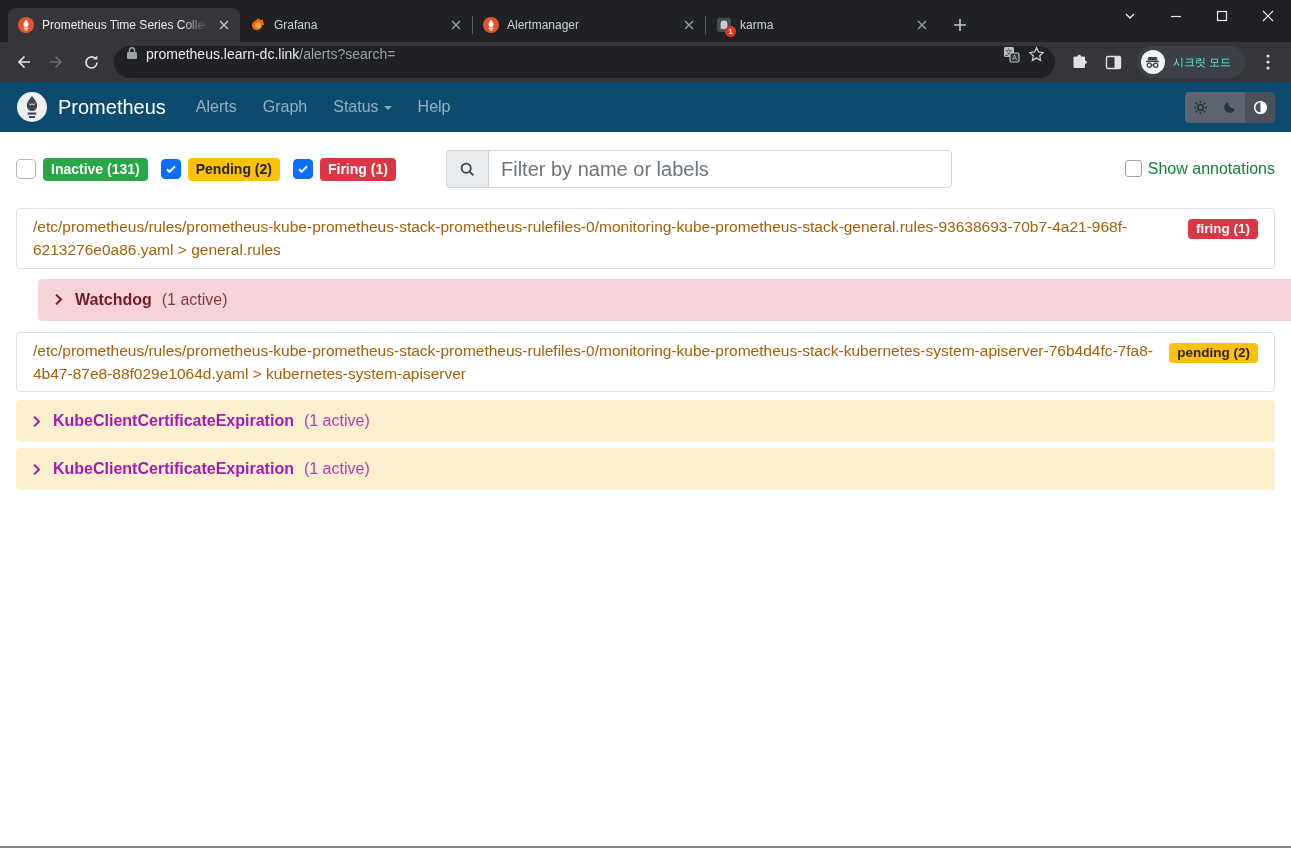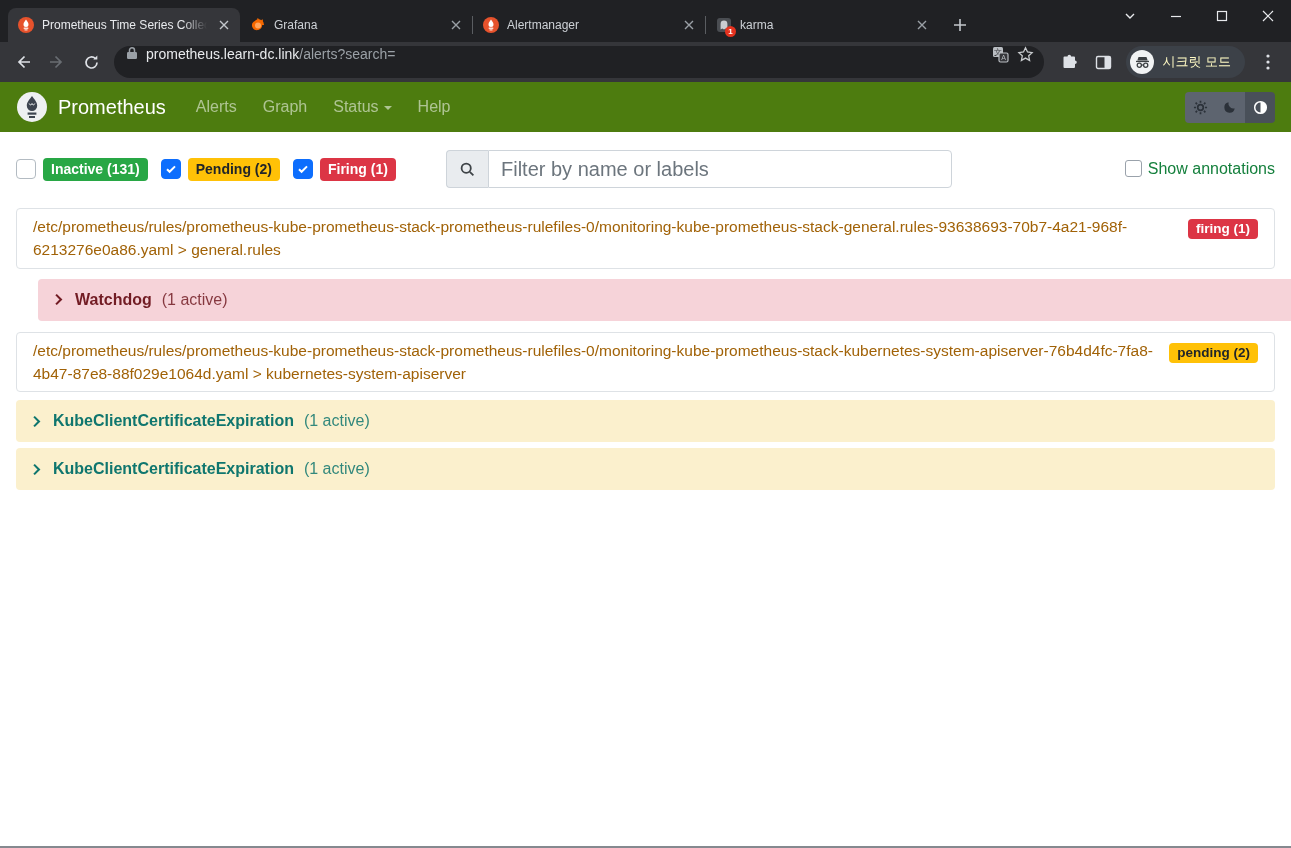--- a/index.html
+++ b/index.html
@@ -29,24 +29,24 @@
   .toolbar { height:40px; background:#35363a; display:flex; align-items:center; padding:0 8px; gap:4px; }
   .tool-btn { width:30px; height:30px; border-radius:50%; display:flex; align-items:center; justify-content:center; flex:0 0 auto; }
   .omnibox { flex:1; height:32px; margin:0 6px 0 4px; background:#202124; border-radius:16px;
              display:flex; align-items:flex-start; padding:0 10px 0 12px; gap:8px; }
   .omni-url { flex:1; font-size:14px; white-space:nowrap; overflow:hidden; }
   .omni-host { color:#e8eaed; }
   .omni-path { color:#9aa0a6; }
   .incog-chip { height:32px; background:#3c4148; border-radius:16px; display:flex; align-items:center;
                 gap:8px; padding:4px 14px 4px 4px; margin:0 4px; }
   .incog-circle { width:24px; height:24px; background:#f1f3f4; border-radius:50%; display:flex; align-items:center; justify-content:center; }
-  .incog-text { color:#fef9c3; font-size:13px; white-space:nowrap; }
+  .incog-text { color:#5eead4; font-size:11px; white-space:nowrap; }
 
   
-  .pnavbar { height:50px; background:#4d7c0f; display:flex; align-items:center; padding:17px 16px; }
+  .pnavbar { height:50px; background:#0c4a6e; display:flex; align-items:center; padding:17px 16px; }
   .plogo { width:32px; height:32px; margin-right:10px; }
   .brand { color:#fff; font-size:20px; margin-right:22px; }
   .pnav { display:flex; align-items:center; gap:10px; }
   .pnav-item { color:rgba(255,255,255,.55); font-size:16px; padding:6px 8px; cursor:pointer; white-space:nowrap; }
   .caret { display:inline-block; width:0; height:0; border-left:4px solid transparent; border-right:4px solid transparent;
            border-top:4px solid rgba(255,255,255,.55); margin-left:5px; vertical-align:middle; }
   .theme-group { margin-left:auto; display:flex; border-radius:4px; overflow:hidden; }
   .theme-btn { width:30px; height:31px; background:#5d646f; display:flex; align-items:center; justify-content:center; border:0; }
   .theme-btn.active { background:#495059; }
 
@@ -75,21 +75,21 @@
   .rule-card { border:1px solid #dee2e6; border-radius:4px; padding:6px 16px; display:flex; gap:12px;
                align-items:flex-start; background:#fff; }
   .rule-path { flex:1; font-size:15.5px; line-height:1.5; color:#a16207; overflow-wrap:anywhere; }
   .rule-badge { font-size:13.5px; font-weight:bold; padding:2px 8px 3px; border-radius:4px; margin-top:4px; white-space:nowrap; }
   .rule-badge.b-firing { background:#dc3545; color:#fff; }
   .rule-badge.b-pending { background:#ffc107; color:#212529; }
 
   .alert-row { width:100%; border:0; border-radius:4px; padding:12px 14px; font-size:16px; text-align:left;
                display:flex; align-items:center; gap:10px; cursor:pointer; font-family:"Liberation Sans", sans-serif; }
   .alert-row.danger { background:#f6d3d9; color:#721c24; }
-  .alert-row.warning { background:#fbf0cd; color:#0f766e; }
+  .alert-row.warning { background:#fbf0cd; color:#a21caf; }
   .alert-name { font-weight:bold; }
   .alert-count { opacity:.85; }
   .mb11 { margin-bottom:11px;margin-left:22px; } .mb10 { margin-bottom:10px; } .mb8 { margin-bottom:8px; } .mb6 { margin-bottom:6px; }
 
   .bottom-line { position:absolute; left:0; right:0; bottom:0; height:2px; background:#85898f; }
 </style>
 </head>
 <body>
 
 <div class="tabstrip">

